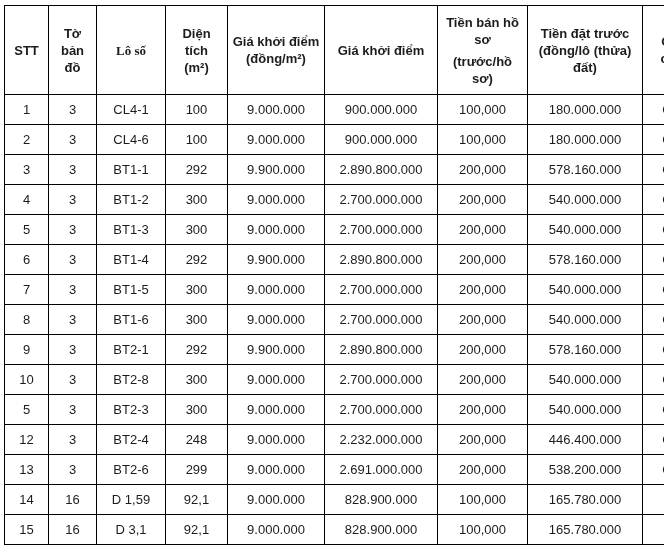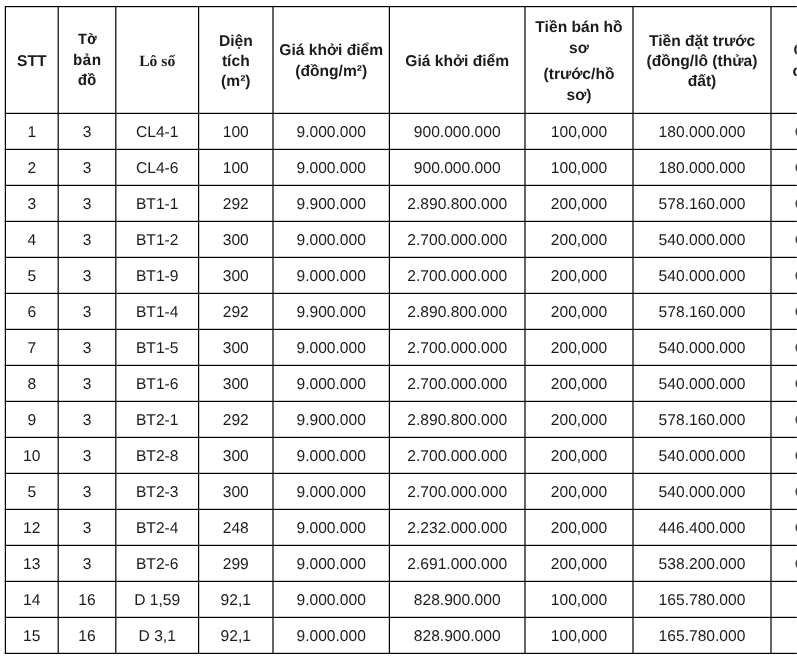--- a/index.html
+++ b/index.html
@@ -41,21 +41,21 @@
   }
   table.auction-table td {
     font-size: 13px;
     font-weight: normal;
     height: 29px;
     line-height: 15px;
     white-space: nowrap;
   }
   
   th:nth-child(1) { width: 39px; }
-  th:nth-child(2) { width: 43px; font-family: Liberation Mono, monospace; }
+  th:nth-child(2) { width: 43px; }
   th:nth-child(3) { width: 64px; font-family: Liberation Serif, serif; }
   th:nth-child(4) { width: 57px; }
   th:nth-child(5) { width: 92px; }
   th:nth-child(6) { width: 108px; }
   th:nth-child(7) { width: 85px; }
   th:nth-child(8) { width: 110px; }
   th:nth-child(9) { width: 54px; }
   .hdr-gap { height: 5px; }
 </style>
 </head>
@@ -147,21 +147,21 @@
           <td>300</td>
           <td>9.000.000</td>
           <td>2.700.000.000</td>
           <td>200,000</td>
           <td>540.000.000</td>
           <td>QN</td>
         </tr>
         <tr>
           <td>5</td>
           <td>3</td>
-          <td>BT1-9</td>
+          <td>BT1-3</td>
           <td>300</td>
           <td>9.000.000</td>
           <td>2.700.000.000</td>
           <td>200,000</td>
           <td>540.000.000</td>
           <td>QN</td>
         </tr>
         <tr>
           <td>6</td>
           <td>3</td>

